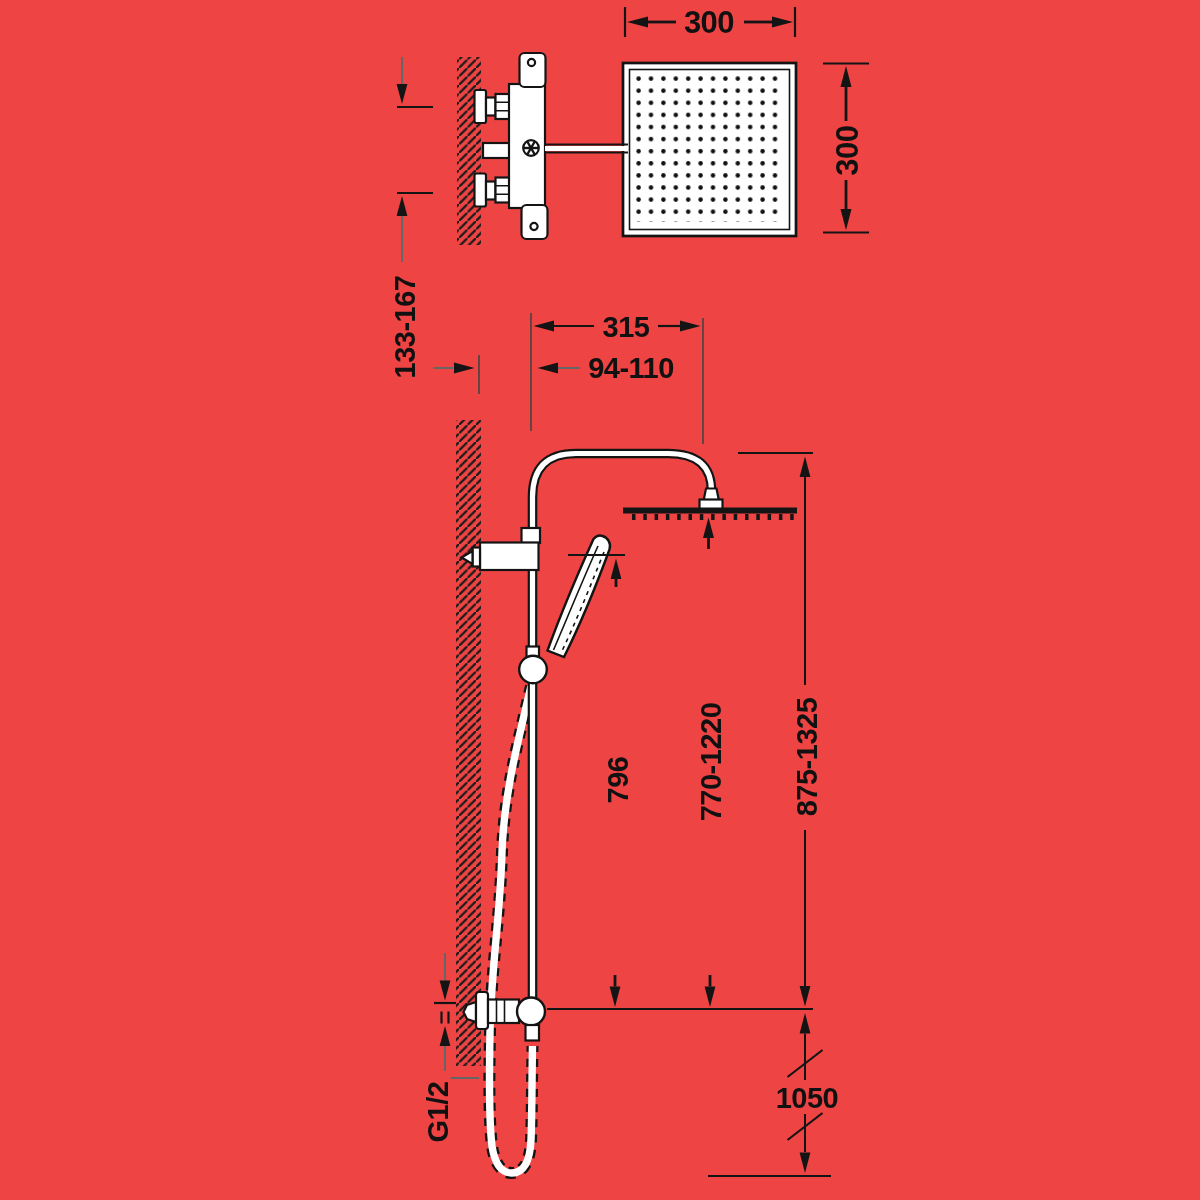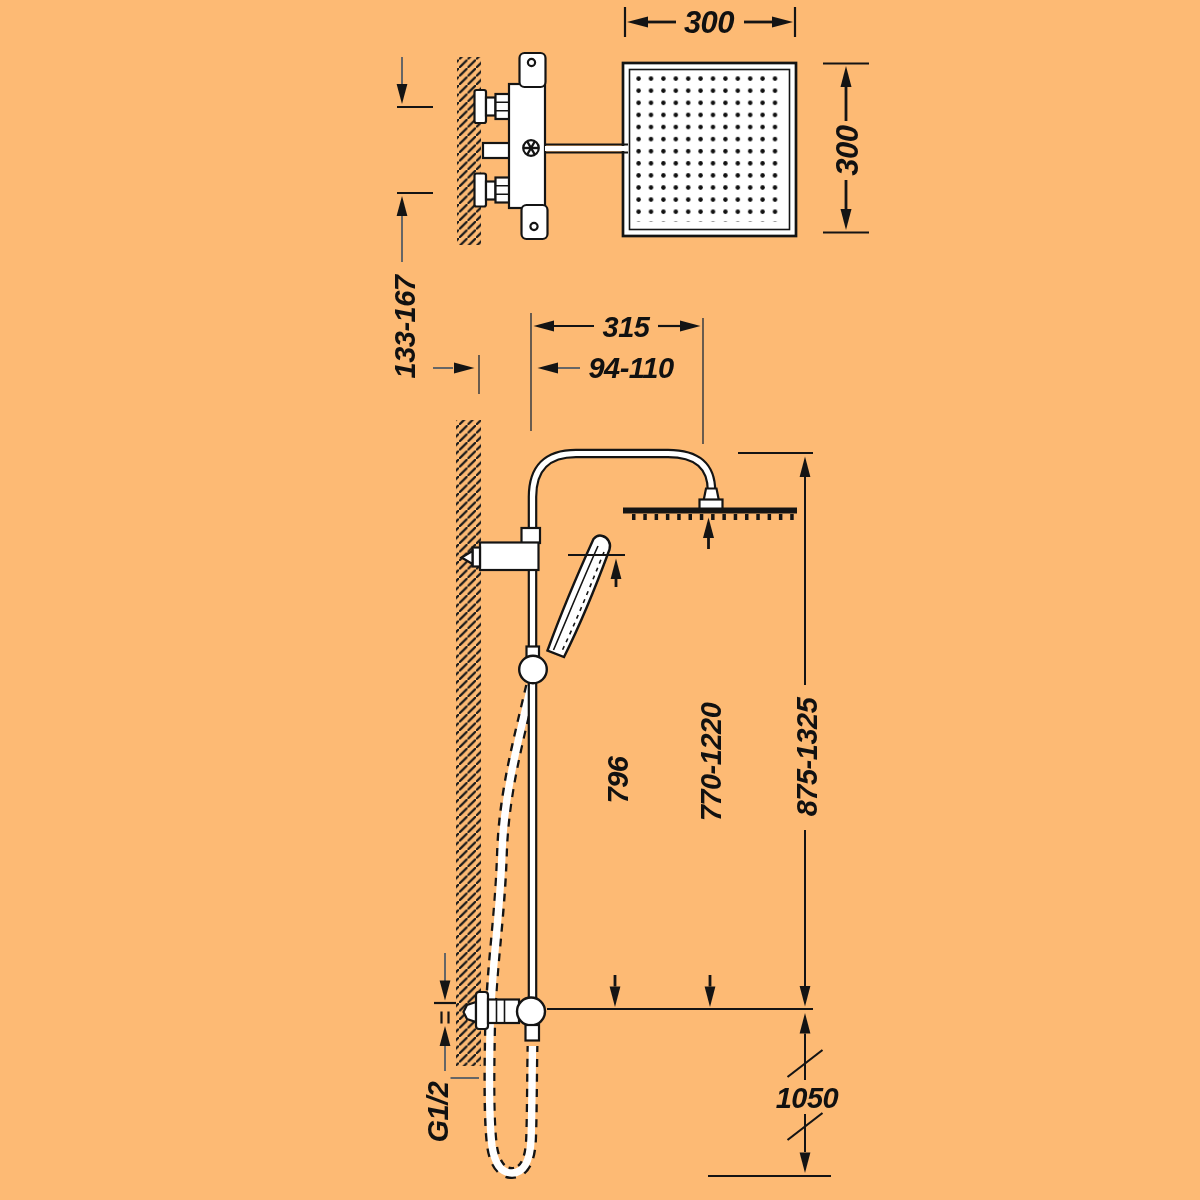--- a/index.html
+++ b/index.html
@@ -1,16 +1,16 @@
 <!DOCTYPE html>
 <html><head>
 <meta charset="utf-8">
 <style>
   html,body{margin:0;padding:0;background:#ffffff;}
-  .stage{width:1200px;height:1200px;background:#fdba74;position:relative;overflow:hidden;font-style:italic;}
+  .stage{width:1200px;height:1200px;background:#ef4444;position:relative;overflow:hidden;}
   svg{display:block;}
   .dim{font-family:"Liberation Sans","DejaVu Sans",sans-serif;font-weight:bold;font-size:29px;fill:#111;letter-spacing:-0.5px;}
   .dim-lg{font-family:"Liberation Sans","DejaVu Sans",sans-serif;font-weight:bold;font-size:31px;fill:#111;letter-spacing:-0.5px;}
   .ink{stroke:#141414;fill:none;}
   .w2{stroke-width:2.2;}
   .thin{stroke:#444;stroke-width:1.6;}
   .leader{stroke:#666;stroke-width:2;}
   .arrow{fill:#141414;stroke:none;}
   .part{fill:#ffffff;stroke:#141414;stroke-width:2.2;}
 </style>

